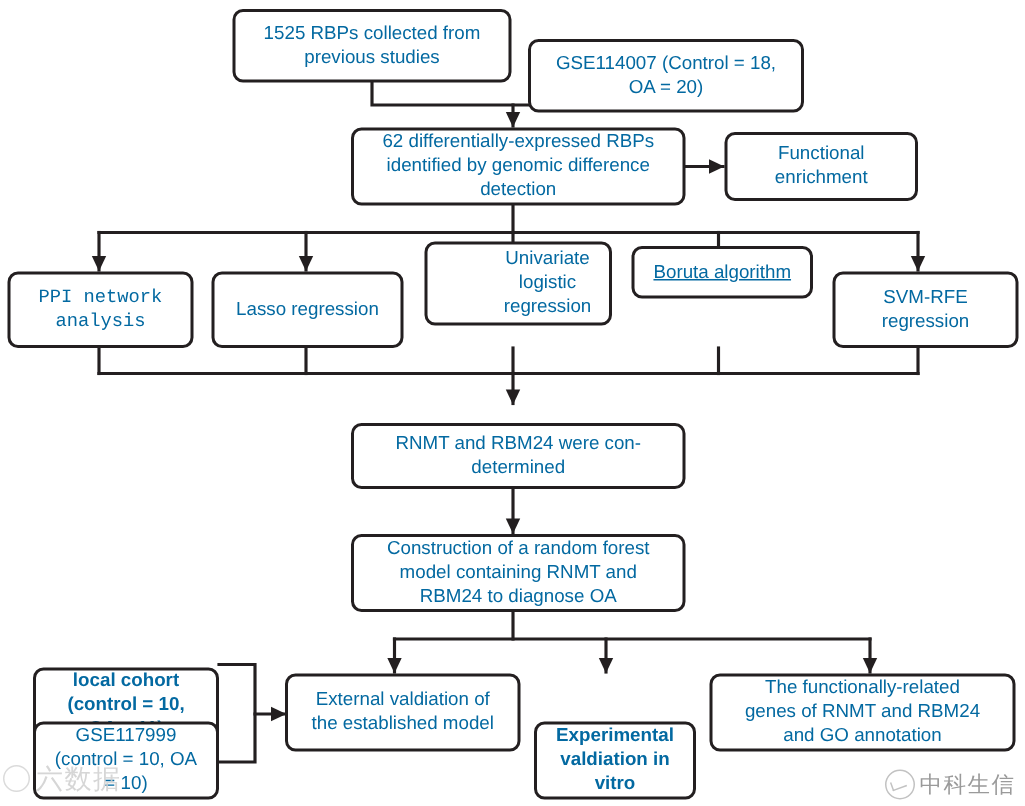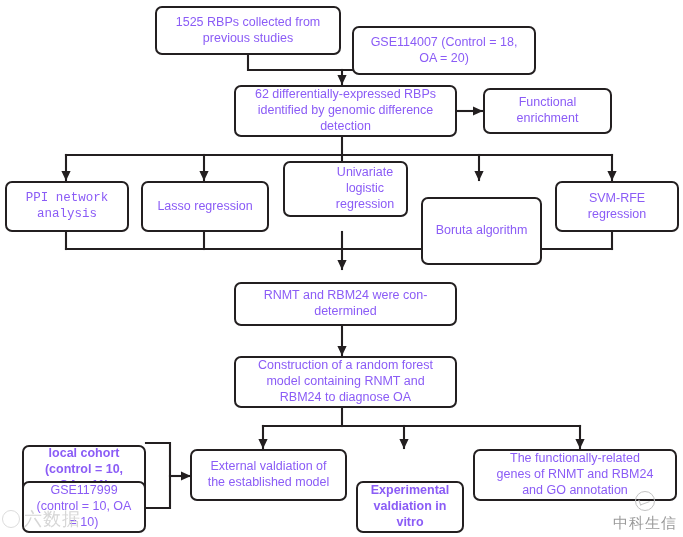--- a/index.html
+++ b/index.html
@@ -29,21 +29,21 @@
   .node {
     position: absolute;
     box-sizing: border-box;
     border: 2px solid #231f20;
     border-radius: 7px;
     background: #ffffff;
     display: flex;
     align-items: center;
     justify-content: center;
     text-align: center;
-    color: #8b5cf6;
+    color: #0369a1;
     font-size: 12.5px;
     line-height: 1.26;
     padding: 2px 5px;
     z-index: 2;
   }
   .node.bold {
     font-weight: bold;
     margin-top: 32px;
   }
   .node .txt {
@@ -54,26 +54,25 @@
     position: absolute;
     z-index: 3;
     color: #b9b9b9;
     font-family: "DejaVu Sans", sans-serif;
     user-select: none;
   }
   .wm-br {
     right: 6px;
     bottom: 4px;
     display: flex;
-    align-items: center;
+    align-items: flex-end;
     gap: 3px;
     font-size: 15px;
     color: #9a9a9a;
     letter-spacing: 1px;
-    flex-direction: column;
   }
   .wm-br .logo {
     width: 18px;
     height: 18px;
     border-radius: 50%;
     border: 1.5px solid #c2c2c2;
     position: relative;
   }
   .wm-br .logo::before {
     content: "";
@@ -180,21 +179,21 @@
   <div class="node" style="left:141px; top:181px; width:128px; height:51px;">
     <span class="txt">Lasso regression</span>
   </div>
 
   <div class="node" style="left:283px; top:161px; width:125px; height:56px;padding-left:44px;">
     <span class="txt">Univariate
 logistic
 regression</span>
   </div>
 
-  <div class="node" style="left:421px; top:197px; width:121px; height:68px;">
+  <div class="node" style="left:421px; top:164px; width:121px; height:35px;text-decoration:underline;">
     <span class="txt">Boruta algorithm</span>
   </div>
 
   <div class="node" style="left:555px; top:181px; width:124px; height:51px;">
     <span class="txt">SVM-RFE
 regression</span>
   </div>
 
   <div class="node" style="left:234px; top:282px; width:223px; height:44px;">
     <span class="txt">RNMT and RBM24 were con-

